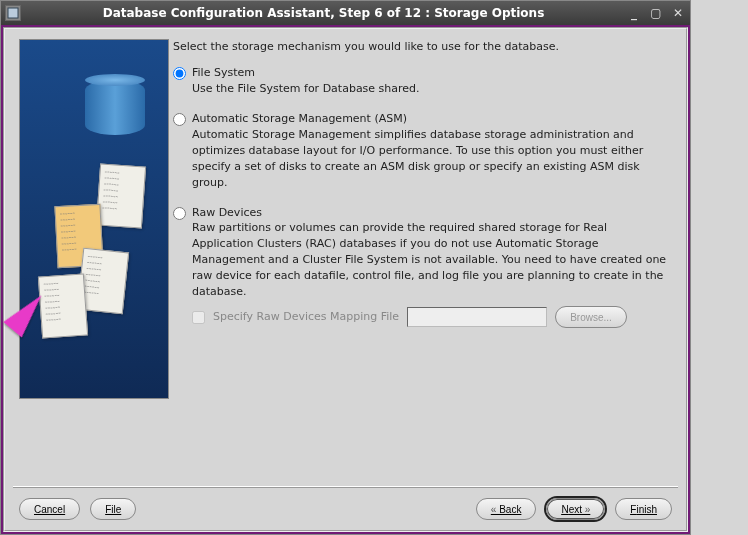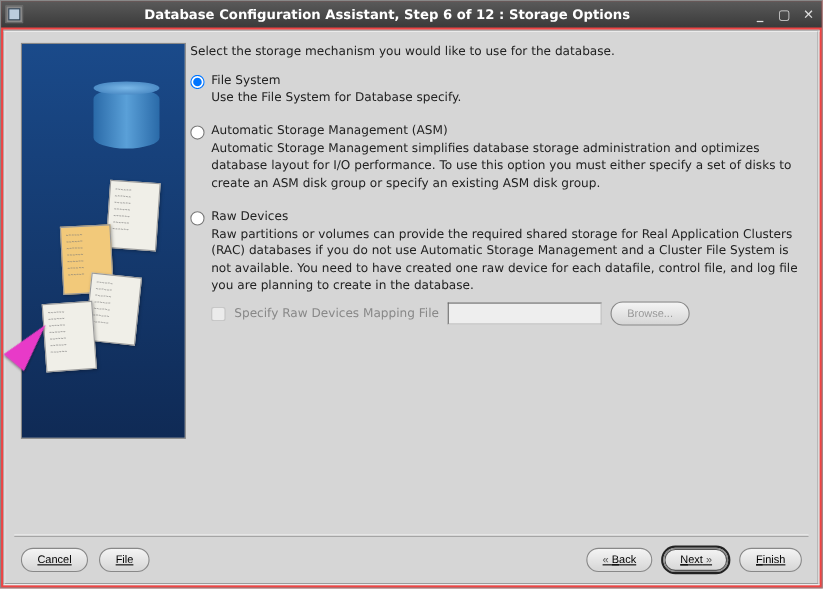--- a/index.html
+++ b/index.html
@@ -5,23 +5,23 @@
 * { box-sizing: border-box; margin: 0; padding: 0; }
 body {
   font-family: "Lucida Sans", "DejaVu Sans", sans-serif;
   font-size: 11px;
   background: #d6d6d6;
   width: 748px;
   height: 535px;
   overflow: hidden;
 }
 .window {
-  width: 748px;
+  width: 691px;
   height: 535px;
-  background: #ef4444;
+  background: #701a75;
   display: flex;
   flex-direction: column;
   border: 1px solid #888;
 }
 .titlebar {
   height: 24px;
   background: linear-gradient(to bottom, #5a5a5a, #3a3a3a);
   color: #fff;
   display: flex;
   align-items: center;
@@ -100,21 +100,21 @@
   transform: rotate(40deg);
   filter: drop-shadow(1px 1px 1px rgba(0,0,0,.4));
 }
 .main-pane {
   flex: 1;
   color: #222;
   line-height: 1.45;
 }
 .prompt { margin-bottom: 10px; }
 .option { margin-bottom: 14px; }
-.option .opt-row { display: flex; align-items: flex-end; gap: 6px; }
+.option .opt-row { display: flex; align-items: center; gap: 6px; }
 .option input[type=radio] { margin-top: 2px; }
 .option .opt-label { font-size: 11px; }
 .option .opt-desc { margin-left: 19px; font-size: 11px; color: #222; }
 .mapping-row {
   margin-left: 19px;
   margin-top: 6px;
   display: flex;
   align-items: center;
   gap: 8px;
   color: #888;
@@ -189,21 +189,21 @@
       </div>
 
       <div class="main-pane">
         <div class="prompt">Select the storage mechanism you would like to use for the database.</div>
 
         <div class="option">
           <div class="opt-row">
             <input type="radio" name="storage" checked="" style="">
             <span class="opt-label">File System</span>
           </div>
-          <div class="opt-desc">Use the File System for Database specify.</div>
+          <div class="opt-desc">Use the File System for Database shared.</div>
         </div>
 
         <div class="option">
           <div class="opt-row">
             <input type="radio" name="storage" style="">
             <span class="opt-label">Automatic Storage Management (ASM)</span>
           </div>
           <div class="opt-desc">Automatic Storage Management simplifies database storage administration and optimizes database layout for I/O performance. To use this option you must either specify a set of disks to create an ASM disk group or specify an existing ASM disk group.</div>
         </div>
 

